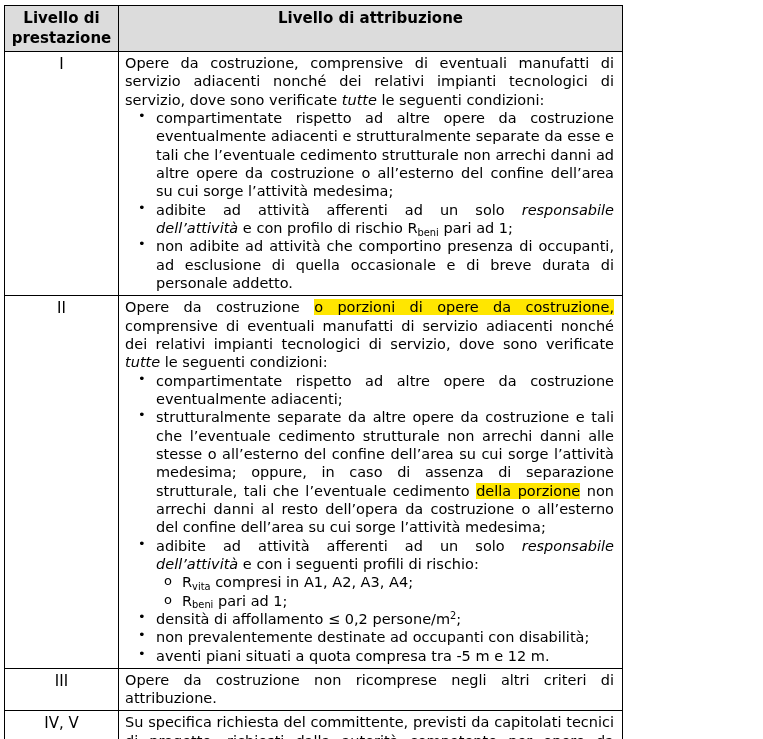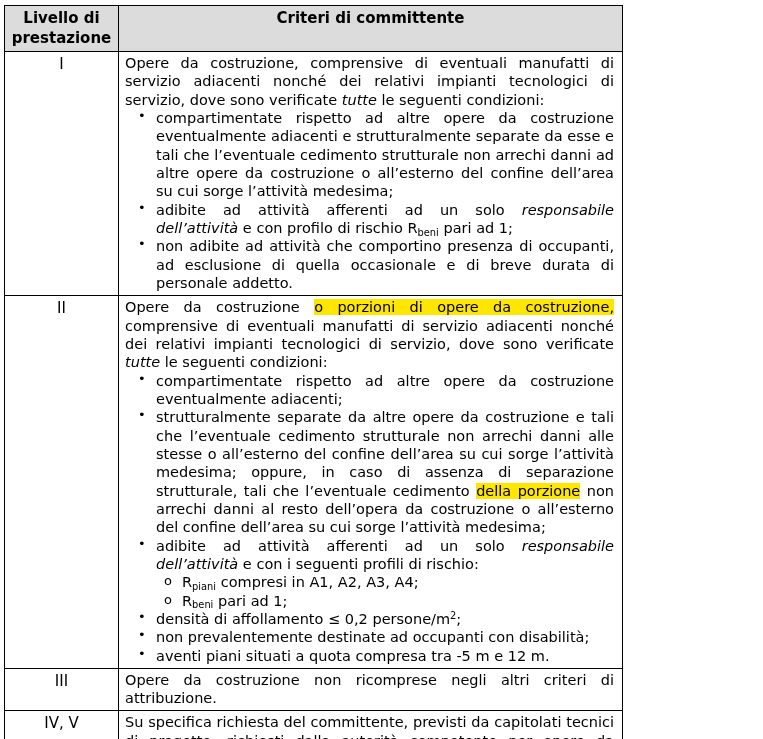--- a/index.html
+++ b/index.html
@@ -75,41 +75,41 @@
 
 <div class="page">
   <table class="criteria-table">
     <colgroup>
       <col class="col-level">
       <col class="col-criteria">
     </colgroup>
     <thead>
       <tr>
         <th>Livello di prestazione</th>
-        <th>Criteri di committente</th>
+        <th>Livello di attribuzione</th>
       </tr>
     </thead>
     <tbody id="table-body">
         <tr>
           <td class="level-cell">I</td>
           <td class="criteria-cell">
             <div class="para">Opere da costruzione, comprensive di eventuali manufatti di servizio adiacenti nonché dei relativi impianti tecnologici di servizio, dove sono verificate <em>tutte</em> le seguenti condizioni:</div>
             <div class="bullet"><span class="marker">•</span>compartimentate rispetto ad altre opere da costruzione eventualmente adiacenti e strutturalmente separate da esse e tali che l’eventuale cedimento strutturale non arrechi danni ad altre opere da costruzione o all’esterno del confine dell’area su cui sorge l’attività medesima;</div>
             <div class="bullet"><span class="marker">•</span>adibite ad attività afferenti ad un solo <em>responsabile dell’attività</em> e con profilo di rischio R<sub>beni</sub> pari ad 1;</div>
             <div class="bullet"><span class="marker">•</span>non adibite ad attività che comportino presenza di occupanti, ad esclusione di quella occasionale e di breve durata di personale addetto.</div>
           </td>
         </tr>
         <tr>
           <td class="level-cell">II</td>
           <td class="criteria-cell">
             <div class="para">Opere da costruzione <span class="hl">o porzioni di opere da costruzione,</span> comprensive di eventuali manufatti di servizio adiacenti nonché dei relativi impianti tecnologici di servizio, dove sono verificate <em>tutte</em> le seguenti condizioni:</div>
             <div class="bullet"><span class="marker">•</span>compartimentate rispetto ad altre opere da costruzione eventualmente adiacenti;</div>
             <div class="bullet"><span class="marker">•</span>strutturalmente separate da altre opere da costruzione e tali che l’eventuale cedimento strutturale non arrechi danni alle stesse o all’esterno del confine dell’area su cui sorge l’attività medesima; oppure, in caso di assenza di separazione strutturale, tali che l’eventuale cedimento <span class="hl">della porzione</span> non arrechi danni al resto dell’opera da costruzione o all’esterno del confine dell’area su cui sorge l’attività medesima;</div>
             <div class="bullet"><span class="marker">•</span>adibite ad attività afferenti ad un solo <em>responsabile dell’attività</em> e con i seguenti profili di rischio:</div>
-            <div class="subbullet"><span class="marker">o</span>R<sub>piani</sub> compresi in A1, A2, A3, A4;</div>
+            <div class="subbullet"><span class="marker">o</span>R<sub>vita</sub> compresi in A1, A2, A3, A4;</div>
             <div class="subbullet"><span class="marker">o</span>R<sub>beni</sub> pari ad 1;</div>
             <div class="bullet"><span class="marker">•</span>densità di affollamento ≤ 0,2 persone/m<sup>2</sup>;</div>
             <div class="bullet"><span class="marker">•</span>non prevalentemente destinate ad occupanti con disabilità;</div>
             <div class="bullet"><span class="marker">•</span>aventi piani situati a quota compresa tra -5 m e 12 m.</div>
           </td>
         </tr>
         <tr>
           <td class="level-cell">III</td>
           <td class="criteria-cell">
             <div class="para">Opere da costruzione non ricomprese negli altri criteri di attribuzione.</div>

